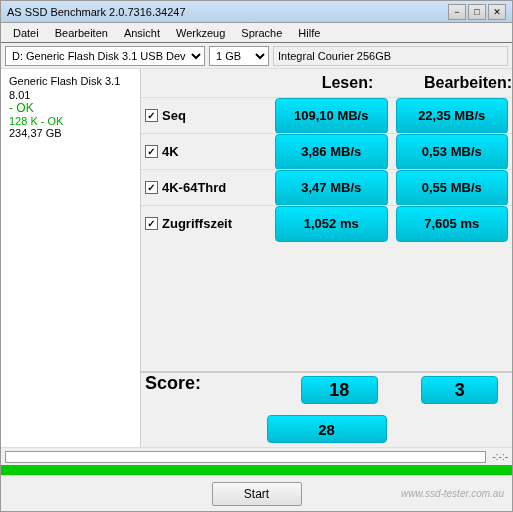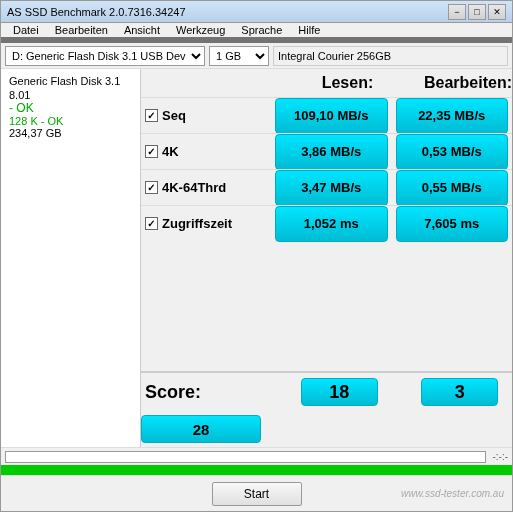--- a/index.html
+++ b/index.html
@@ -53,21 +53,21 @@
       font-size: 9px;
     }
 
     
     .menu-bar {
       background: #f0f0f0;
       height: 20px;
       display: flex;
       align-items: center;
       padding: 0 4px;
-      border-bottom: 6px solid #737373;
+      border-bottom: 1px solid #737373;
       flex-shrink: 0;
     }
     .menu-item {
       padding: 2px 8px;
       font-size: 11px;
       cursor: pointer;
       color: #000;
     }
 
     
@@ -215,21 +215,21 @@
 
     
     .score-section {
       border-top: 2px solid #ccc;
       display: flex;
       flex-direction: column;
     }
     .score-row {
       display: flex;
       height: 38px;
-      align-items: center;
+      align-items: flex-start;
       gap: 16px;
     }
     .score-label {
       width: 130px;
       flex-shrink: 0;
       font-size: 18px;
       font-weight: bold;
       padding-left: 4px;
     }
     .score-cell {
@@ -249,21 +249,21 @@
       align-items: center;
       justify-content: center;
       font-size: 18px;
       font-weight: bold;
       color: #000;
     }
     .score-total-row {
       display: flex;
       height: 36px;
       align-items: center;
-      justify-content: flex-start;
+      justify-content: center;
     }
     .score-total-value {
       background: linear-gradient(to bottom, #00e5ff, #00bcd4);
       border: 1px solid #00acc1;
       border-radius: 4px;
       width: 120px;
       height: 28px;
       display: flex;
       align-items: center;
       justify-content: center;

